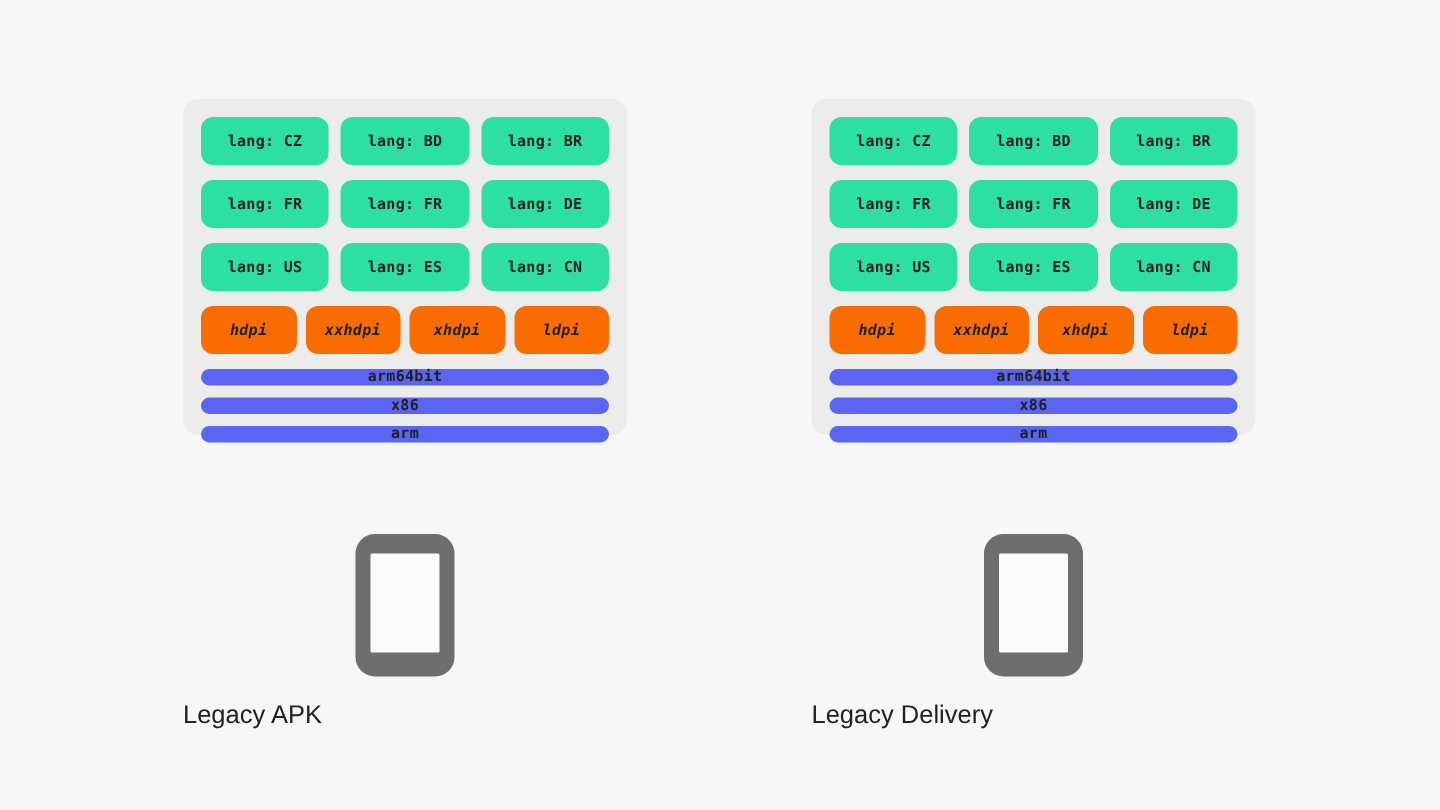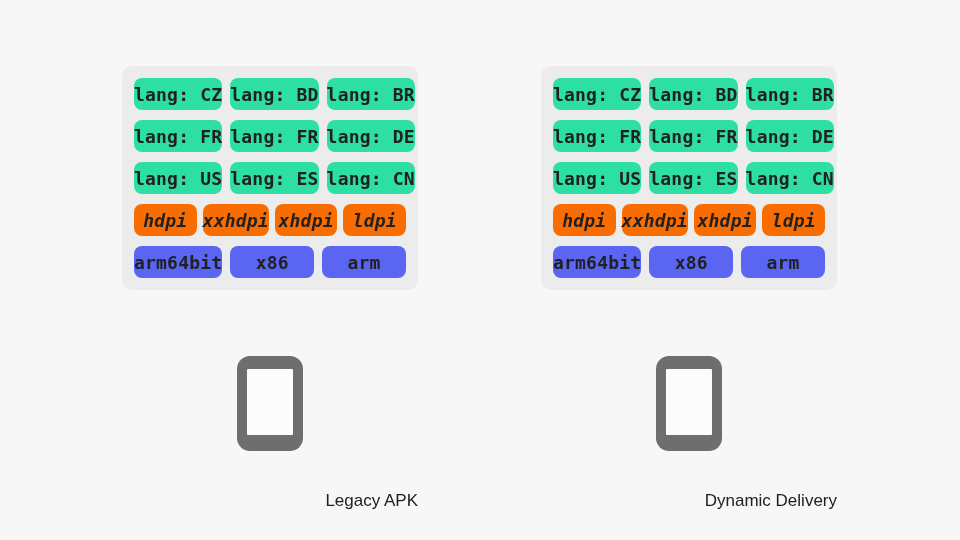--- a/index.html
+++ b/index.html
@@ -36,32 +36,32 @@
     box-sizing: border-box;
     padding: 12px;
     background: var(--panel-bg, #ececec);
     border-radius: 10px;
   }
   .row {
     display: flex;
     gap: 8px;
     margin-bottom: 10px;
   }
-  .row:last-child { margin-bottom: 0; }
+  .row:last-child { margin-bottom: 0; flex-direction: column; }
   .row-dpi { gap: 6px; font-style: italic; }
 
   .chip {
     flex: 1;
     height: 32px;
     border-radius: 8px;
     display: flex;
     align-items: center;
     justify-content: center;
     font-family: "DejaVu Sans Mono", "Liberation Mono", monospace;
-    font-size: 18px;
+    font-size: 10px;
     font-weight: 600;
     letter-spacing: 0.2px;
     color: var(--chip-text, #202124);
     white-space: nowrap;
   }
   .chip-lang { background: var(--lang-chip, #2edfa3); }
   .chip-dpi  { background: var(--dpi-chip, #f96d00); }
   .chip-abi  { background: var(--abi-chip, #5a66f2); }
 
   .phone {
@@ -82,25 +82,24 @@
     bottom: 16px;
     background: var(--phone-screen, #fcfcfc);
     border-radius: 1px;
   }
 
   .caption {
     position: absolute;
     top: 467px;
     left: 0;
     width: 100%;
-    text-align: right;
+    text-align: left;
     font-size: 17px;
     line-height: 20px;
     color: var(--caption-text, #202124);
-    margin-top: 24px;
   }
 </style>
 </head>
 <body style="background: rgb(247, 247, 247);">
 
 <div class="stage">
 
   <section class="column" id="col-0">
     <div class="panel">
         <div class="row row-lang">
@@ -161,16 +160,16 @@
         </div>
         <div class="row row-abi">
           <div class="chip chip-abi">arm64bit</div>
           <div class="chip chip-abi">x86</div>
           <div class="chip chip-abi">arm</div>
         </div>
       </div>
     <div class="phone">
       <div class="screen"></div>
     </div>
-    <div class="caption">Dynamic Delivery</div>
+    <div class="caption">Legacy Delivery</div>
   </section>
 
 </div>
 
 </body></html>

